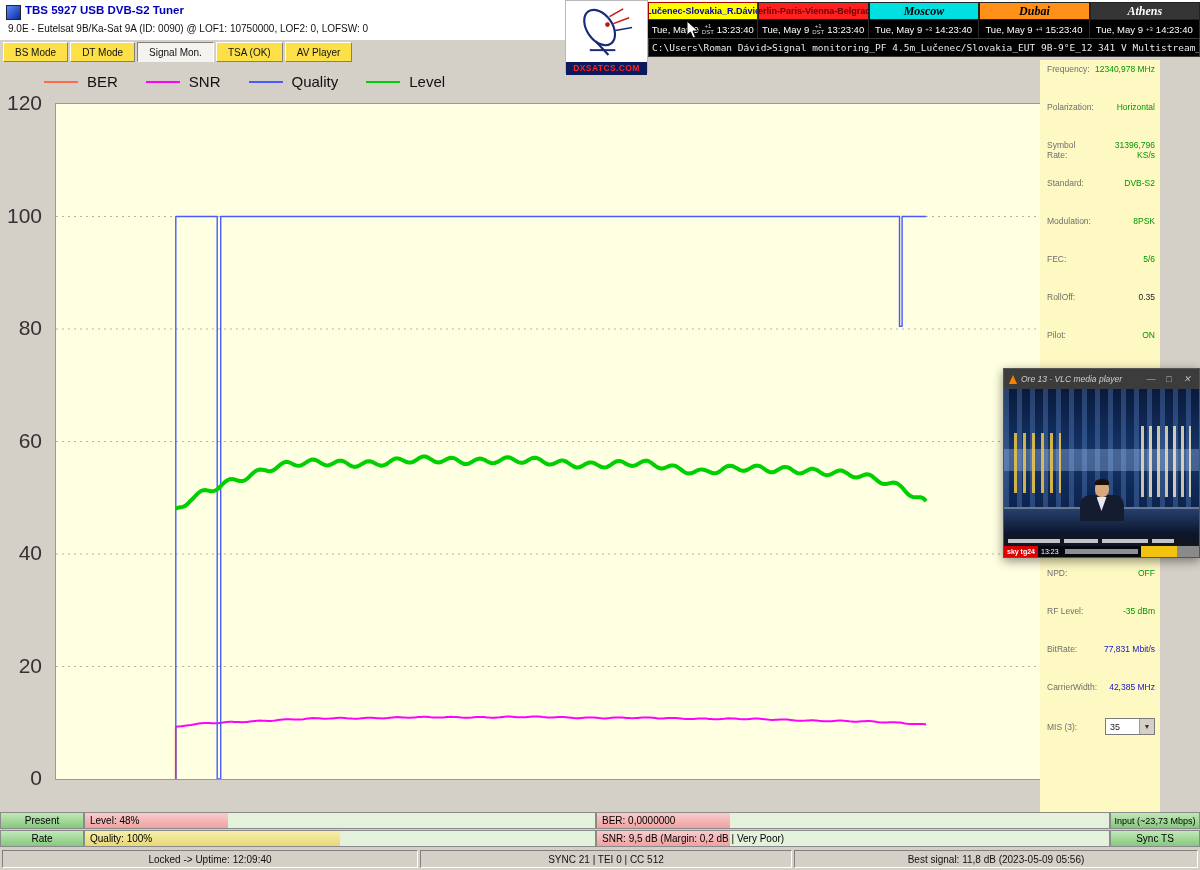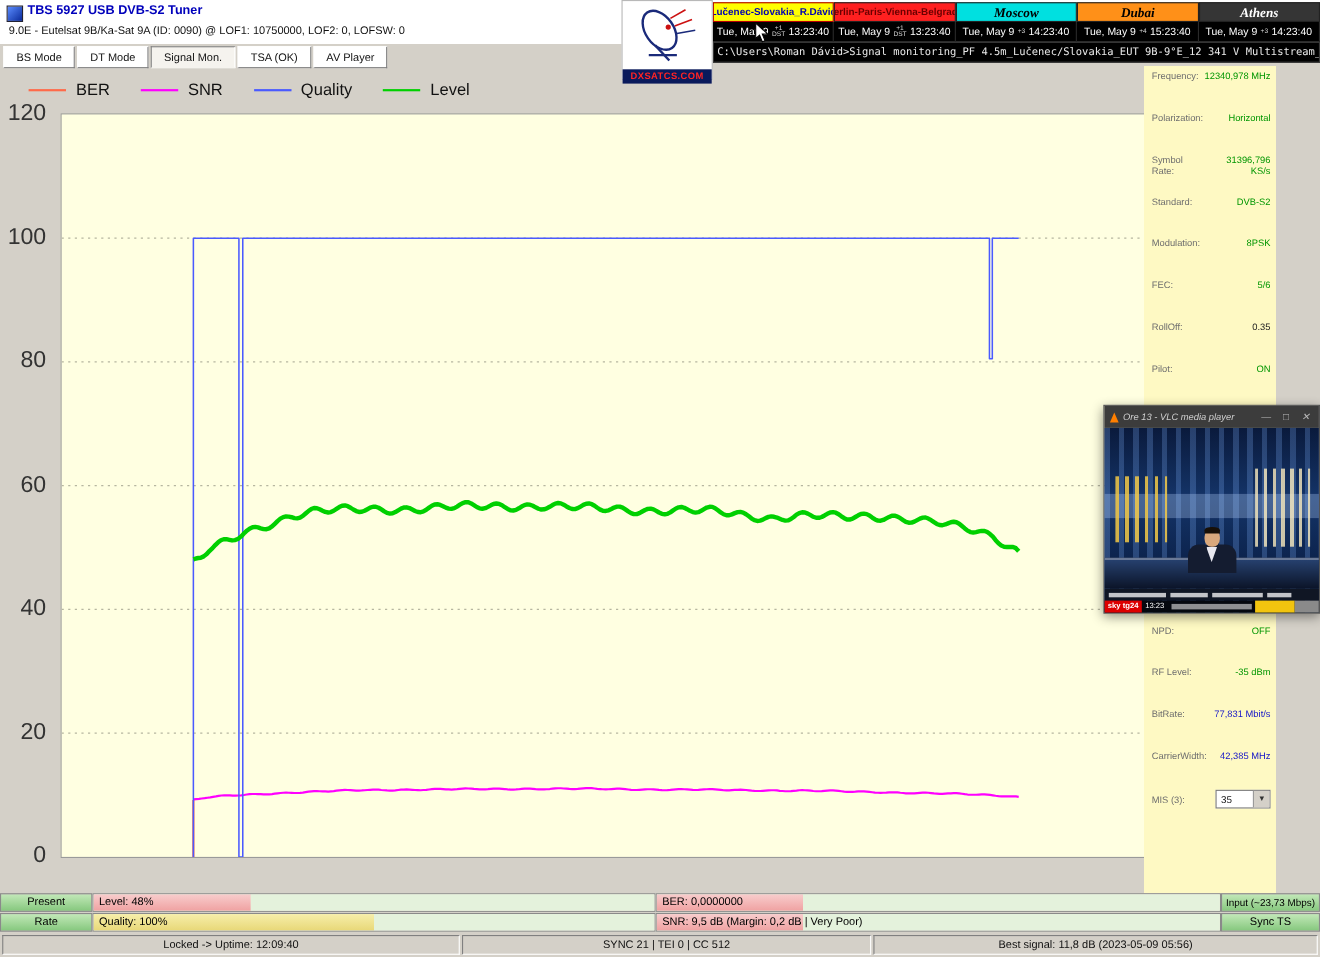--- a/index.html
+++ b/index.html
@@ -6,21 +6,21 @@
   .app{position:relative;width:1200px;height:870px;background:#d4d0c8;font-family:"Liberation Sans",sans-serif;overflow:hidden;}
 
   
   .hdr-white{position:absolute;left:0;top:0;width:1200px;height:40px;background:#ffffff;}
   .app-icon{position:absolute;left:6px;top:5px;width:13px;height:13px;background:linear-gradient(135deg,#5a8cff,#0a2a9a);border:1px solid #223;}
   .win-title{position:absolute;left:25px;top:4px;font-size:11.5px;font-weight:bold;color:#0000bb;}
   .win-subtitle{position:absolute;left:8px;top:23px;font-size:10px;color:#111;}
 
   
   .tabs{position:absolute;left:3px;top:42px;display:flex;gap:2px;z-index:2;}
-  .tab{height:18px;padding:0 11px;font-size:10px;color:#111;background:#ffffff;border:1px solid;border-color:#ffffff #808080 #808080 #ffffff;display:flex;align-items:center;cursor:default;}
+  .tab{height:18px;padding:0 11px;font-size:10px;color:#111;background:#fde047;border:1px solid;border-color:#ffffff #808080 #808080 #ffffff;display:flex;align-items:center;cursor:default;}
   .tab.active{background:#f5f3ee;border-color:#808080 #ffffff #f5f3ee #808080;}
 
   
   .logo{position:absolute;left:565px;top:0;width:83px;height:73px;background:#fff;border:1px solid #b8b8b8;z-index:5;display:flex;flex-direction:column;box-sizing:border-box;}
   .logo-art{flex:1;position:relative;}
   .logo-text{height:13px;background:#0a1a5c;color:#ff2424;font-size:8.5px;font-weight:bold;text-align:center;line-height:13px;letter-spacing:.4px;}
 
   
   .clockpanel{position:absolute;left:648px;top:2px;width:552px;z-index:4;}
   .clock-names{display:flex;height:18px;}
@@ -32,21 +32,21 @@
   .c4{background:#353535;color:#fff;font-family:"Liberation Serif",serif;font-style:italic;font-size:12px;}
   .clock-times{display:flex;height:18px;background:#000;}
   .clock-time{flex:1;color:#fff;display:flex;align-items:center;justify-content:center;gap:3px;font-size:9.5px;border-right:1px solid #2a2a2a;white-space:nowrap;}
   .tz{display:flex;flex-direction:column;align-items:center;font-size:6px;line-height:6px;color:#d8d8d8;}
 
   
   .console{position:absolute;left:648px;top:38px;width:552px;height:19px;background:#000;border:1px solid #3a3a3a;box-sizing:border-box;color:#e8e8e8;font-family:"DejaVu Sans Mono",monospace;font-size:9.5px;line-height:17px;white-space:nowrap;overflow:hidden;padding-left:3px;z-index:4;}
   .cursor-arrow{position:absolute;left:686px;top:20px;z-index:60;}
 
   
-  .legend{position:absolute;left:26px;top:73px;display:flex;align-items:center;gap:28px;font-size:15px;color:#111;}
+  .legend{position:absolute;left:44px;top:73px;display:flex;align-items:center;gap:28px;font-size:15px;color:#111;}
   .legend-item{display:flex;align-items:center;gap:9px;}
   .legend-swatch{width:34px;height:0;border-top:2px solid #000;}
 
   
   .yaxis{position:absolute;left:0;top:103px;width:48px;height:675px;}
   .ytick{position:absolute;right:6px;width:100%;text-align:right;font-size:21px;color:#333;font-family:"Liberation Sans",sans-serif;}
   .chart{position:absolute;left:55px;top:103px;width:1020px;height:675px;background:#ffffe1;border:1px solid #9a9a9a;box-sizing:content-box;}
   .chart svg{display:block;width:1020px;height:675px;}
 
   

